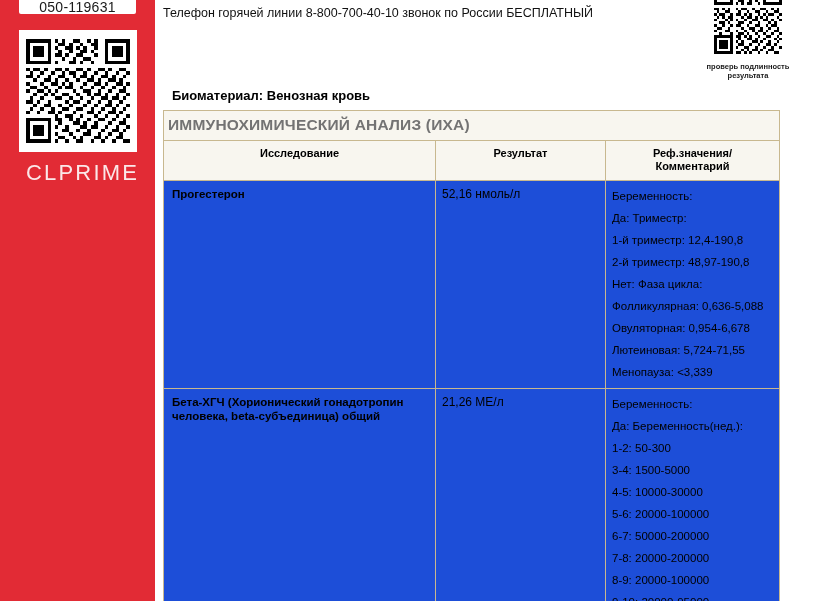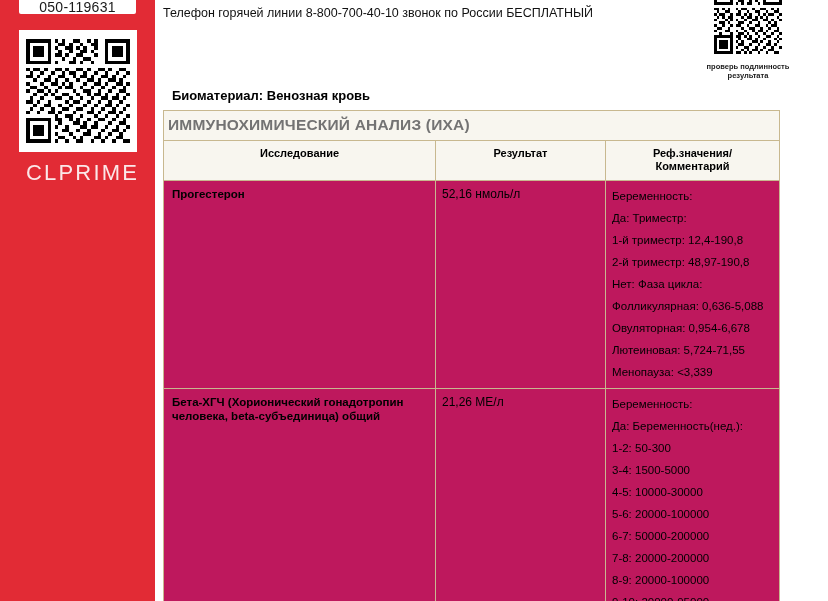--- a/index.html
+++ b/index.html
@@ -130,21 +130,21 @@
     position: absolute;
     left: 163px; top: 110px;
     width: 616px;
     border-collapse: collapse;
     table-layout: fixed;
     background: #ffffff;
   }
   #results-table td, #results-table th {
     border: 1px solid #c8b88f;
     vertical-align: top;
-    background: #be185d;
+    background: #1d4ed8;
   }
 
   .title-cell {
     font-size: 15.5px;
     font-weight: bold;
     color: #737373;
     padding: 5px 4px 6px;
     background: #f8f6ef !important;
     letter-spacing: 0.2px;
   }

